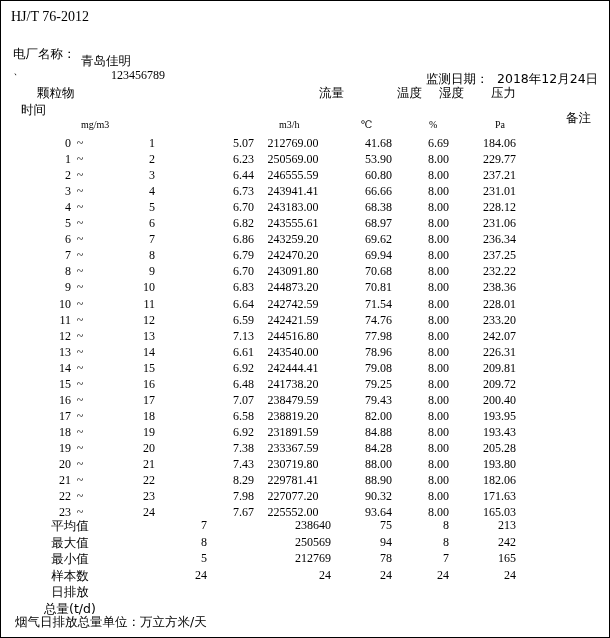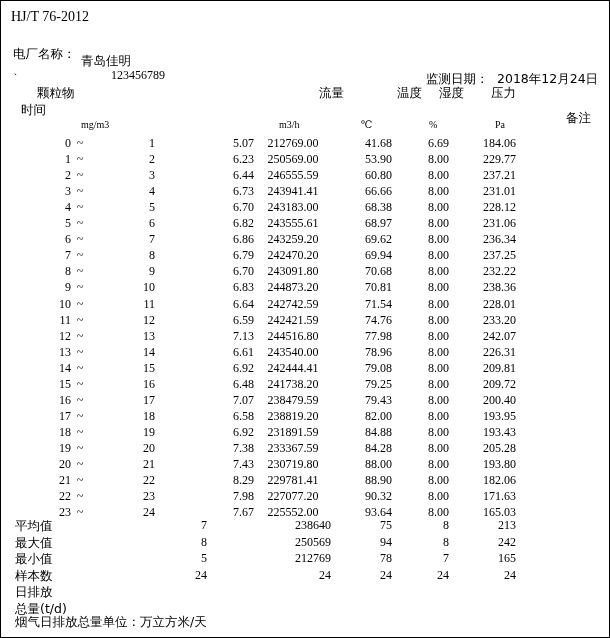--- a/index.html
+++ b/index.html
@@ -59,21 +59,21 @@
   .c-h0   { position:absolute; left: 48px;  width: 22px; text-align: right; }
   .c-tilde{ position:absolute; left: 74px;  width: 10px; text-align: center; }
   .c-h1   { position:absolute; left: 132px; width: 22px; text-align: right; }
   .c-dust { position:absolute; left: 205px; width: 48px; text-align: right; }
   .c-flow { position:absolute; left: 258px; width: 68px; text-align: center; }
   .c-temp { position:absolute; left: 345px; width: 46px; text-align: right; }
   .c-hum  { position:absolute; left: 408px; width: 40px; text-align: right; }
   .c-pres { position:absolute; left: 463px; width: 52px; text-align: right; }
 
   .sum-row { position: absolute; left: 0; width: 610px; height: 18px; }
-  .s-label { position: absolute; left: 14px; width: 110px; text-align: left; font-size: 12.5px;
+  .s-label { position: absolute; left: 14px; width: 110px; text-align: center; font-size: 12.5px;
              font-family: "DejaVu Sans", "Liberation Sans", sans-serif; }
   .s-dust  { position: absolute; left: 160px; width: 46px; text-align: right; }
   .s-flow  { position: absolute; left: 262px; width: 68px; text-align: right; }
   .s-temp  { position: absolute; left: 345px; width: 46px; text-align: right; }
   .s-hum   { position: absolute; left: 408px; width: 40px; text-align: right; }
   .s-pres  { position: absolute; left: 463px; width: 52px; text-align: right; }
 </style>
 </head>
 <body>
 

